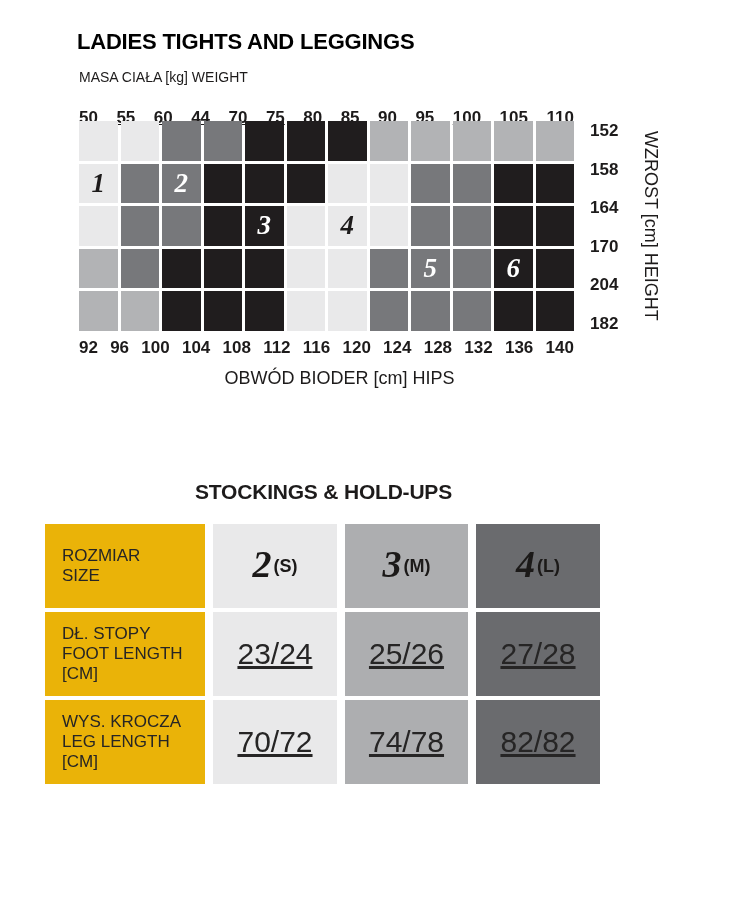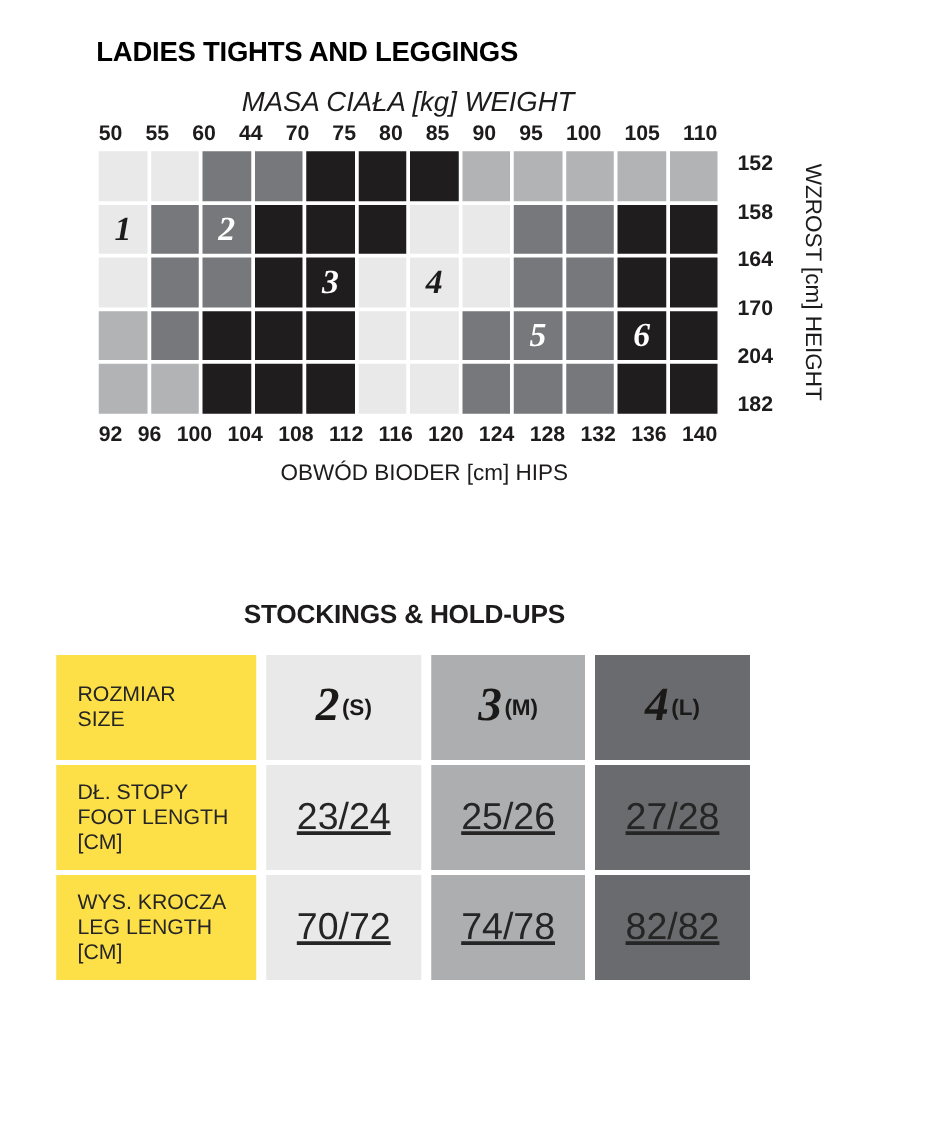--- a/index.html
+++ b/index.html
@@ -15,28 +15,28 @@
 
   
   #chart-title {
     top: 29px; left: 77px; width: 557px;
     text-align: left;
     font-size: 22px; font-weight: 700; letter-spacing: -0.2px;
     color: #000000;
   }
   #weight-axis-label {
     top: 69px; left: 79px; width: 495px;
-    text-align: center; font-size: 22px; font-weight: 400; font-style: italic;
+    text-align: left; font-size: 14px; font-weight: 400;
   }
   .tick-row {
     left: 79px; width: 495px;
     display: flex; justify-content: space-between;
     font-size: 17px; font-weight: 700; line-height: 20px;
   }
-  #weight-ticks { top: 97px; }
+  #weight-ticks { top: 108px; text-decoration: underline; }
   #hips-ticks   { top: 338px; align-items: flex-end; }
   #size-grid {
     top: 121px; left: 79px; width: 495px; height: 210px;
     display: grid;
     grid-template-columns: repeat(12, 1fr);
     grid-template-rows: repeat(5, 1fr);
     gap: 3px;
   }
   .cell { display: flex; align-items: center; justify-content: center; }
   .marker {
@@ -67,21 +67,21 @@
   }
   #stockings-table {
     top: 524px; left: 45px;
     display: grid;
     grid-template-columns: 160px 124px 123px 124px;
     grid-auto-rows: 84px;
     row-gap: 4px; column-gap: 8px;
   }
   .tcell { display: flex; align-items: center; justify-content: center; }
   .label-cell {
-    background: #fde047;
+    background: #eab308;
     flex-direction: column; align-items: flex-start; justify-content: center;
     padding-left: 17px; box-sizing: border-box;
     font-size: 17px; line-height: 20px; color: #262525;
   }
   .tone-light { background: #e9e9ea; }
   .tone-mid   { background: #adaeb0; }
   .tone-dark  { background: #6a6b6e; }
   .value-cell { font-size: 30px; color: #262525; text-decoration: underline; }
   .size-num {
     font-family: "Liberation Serif", serif;

